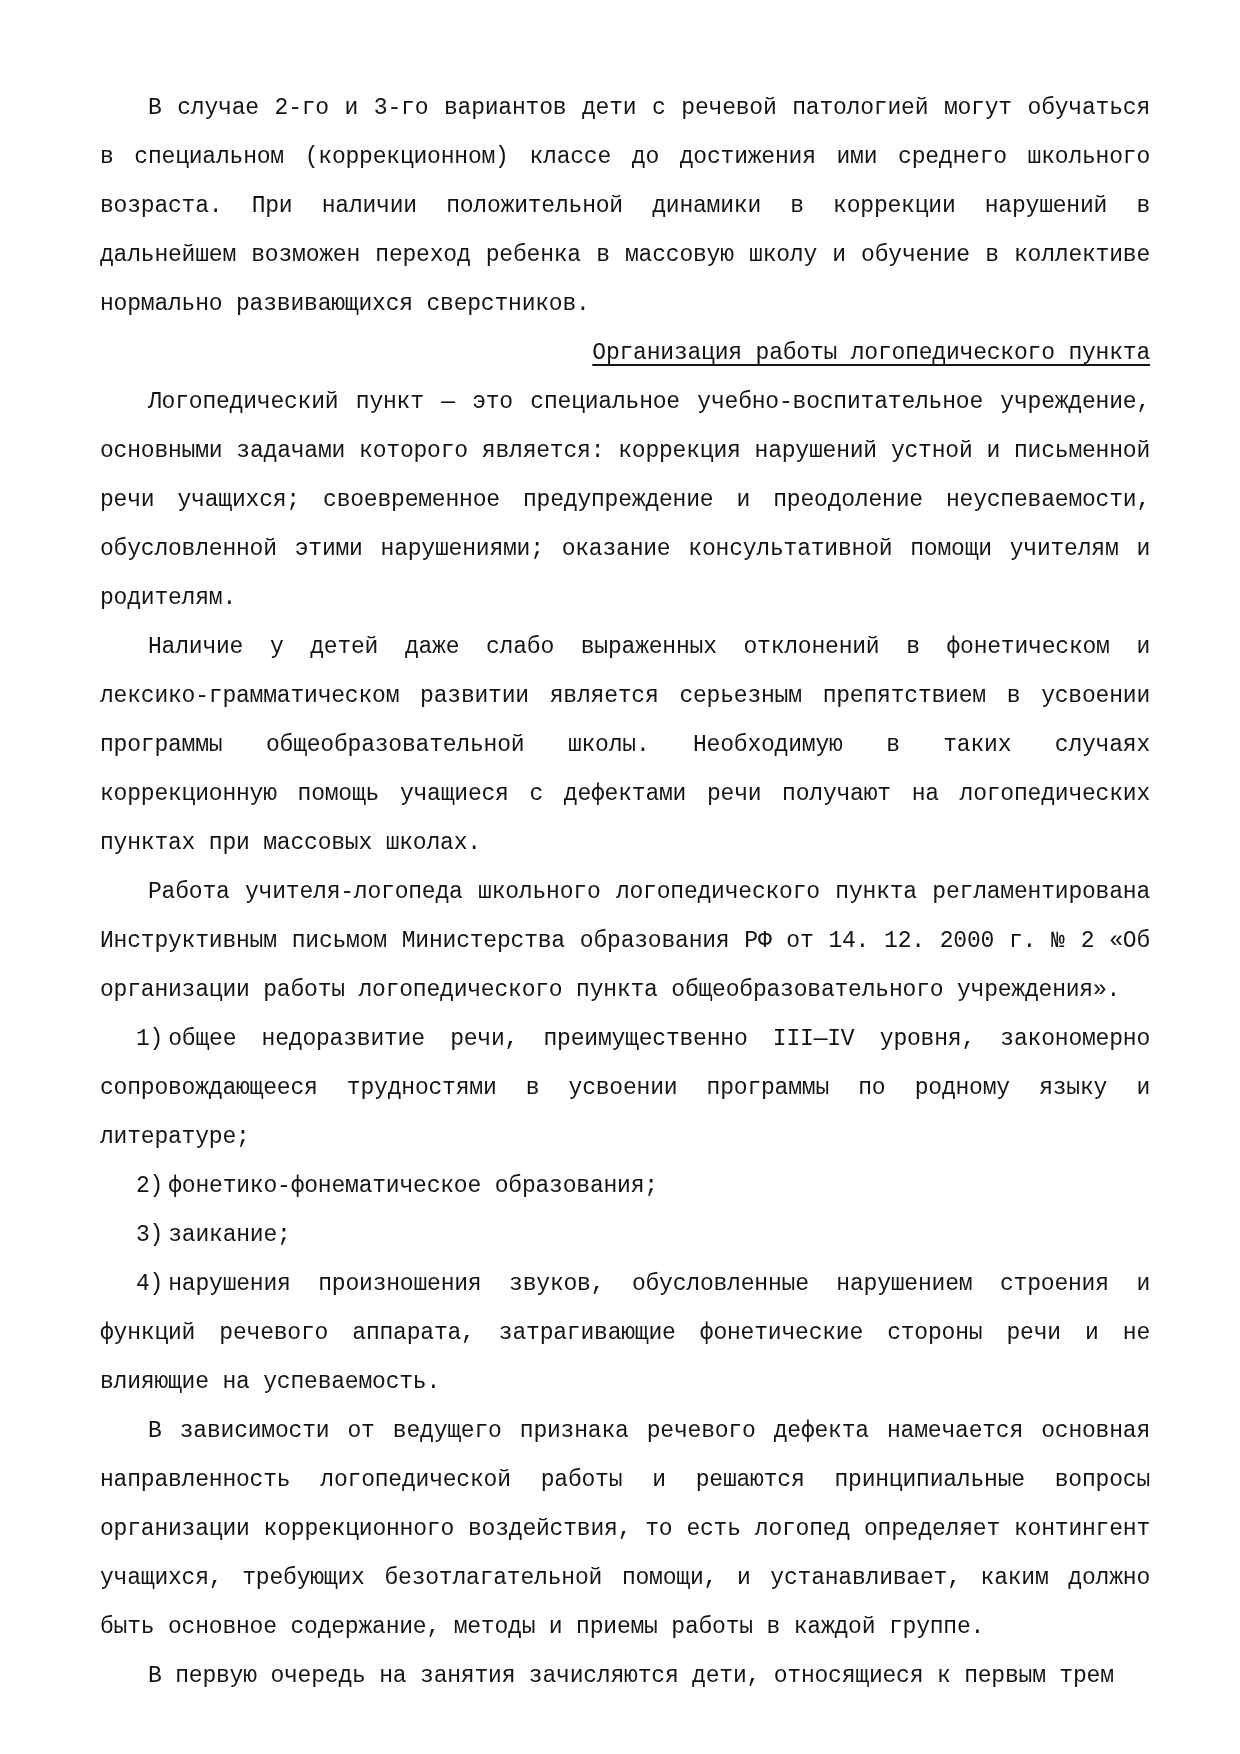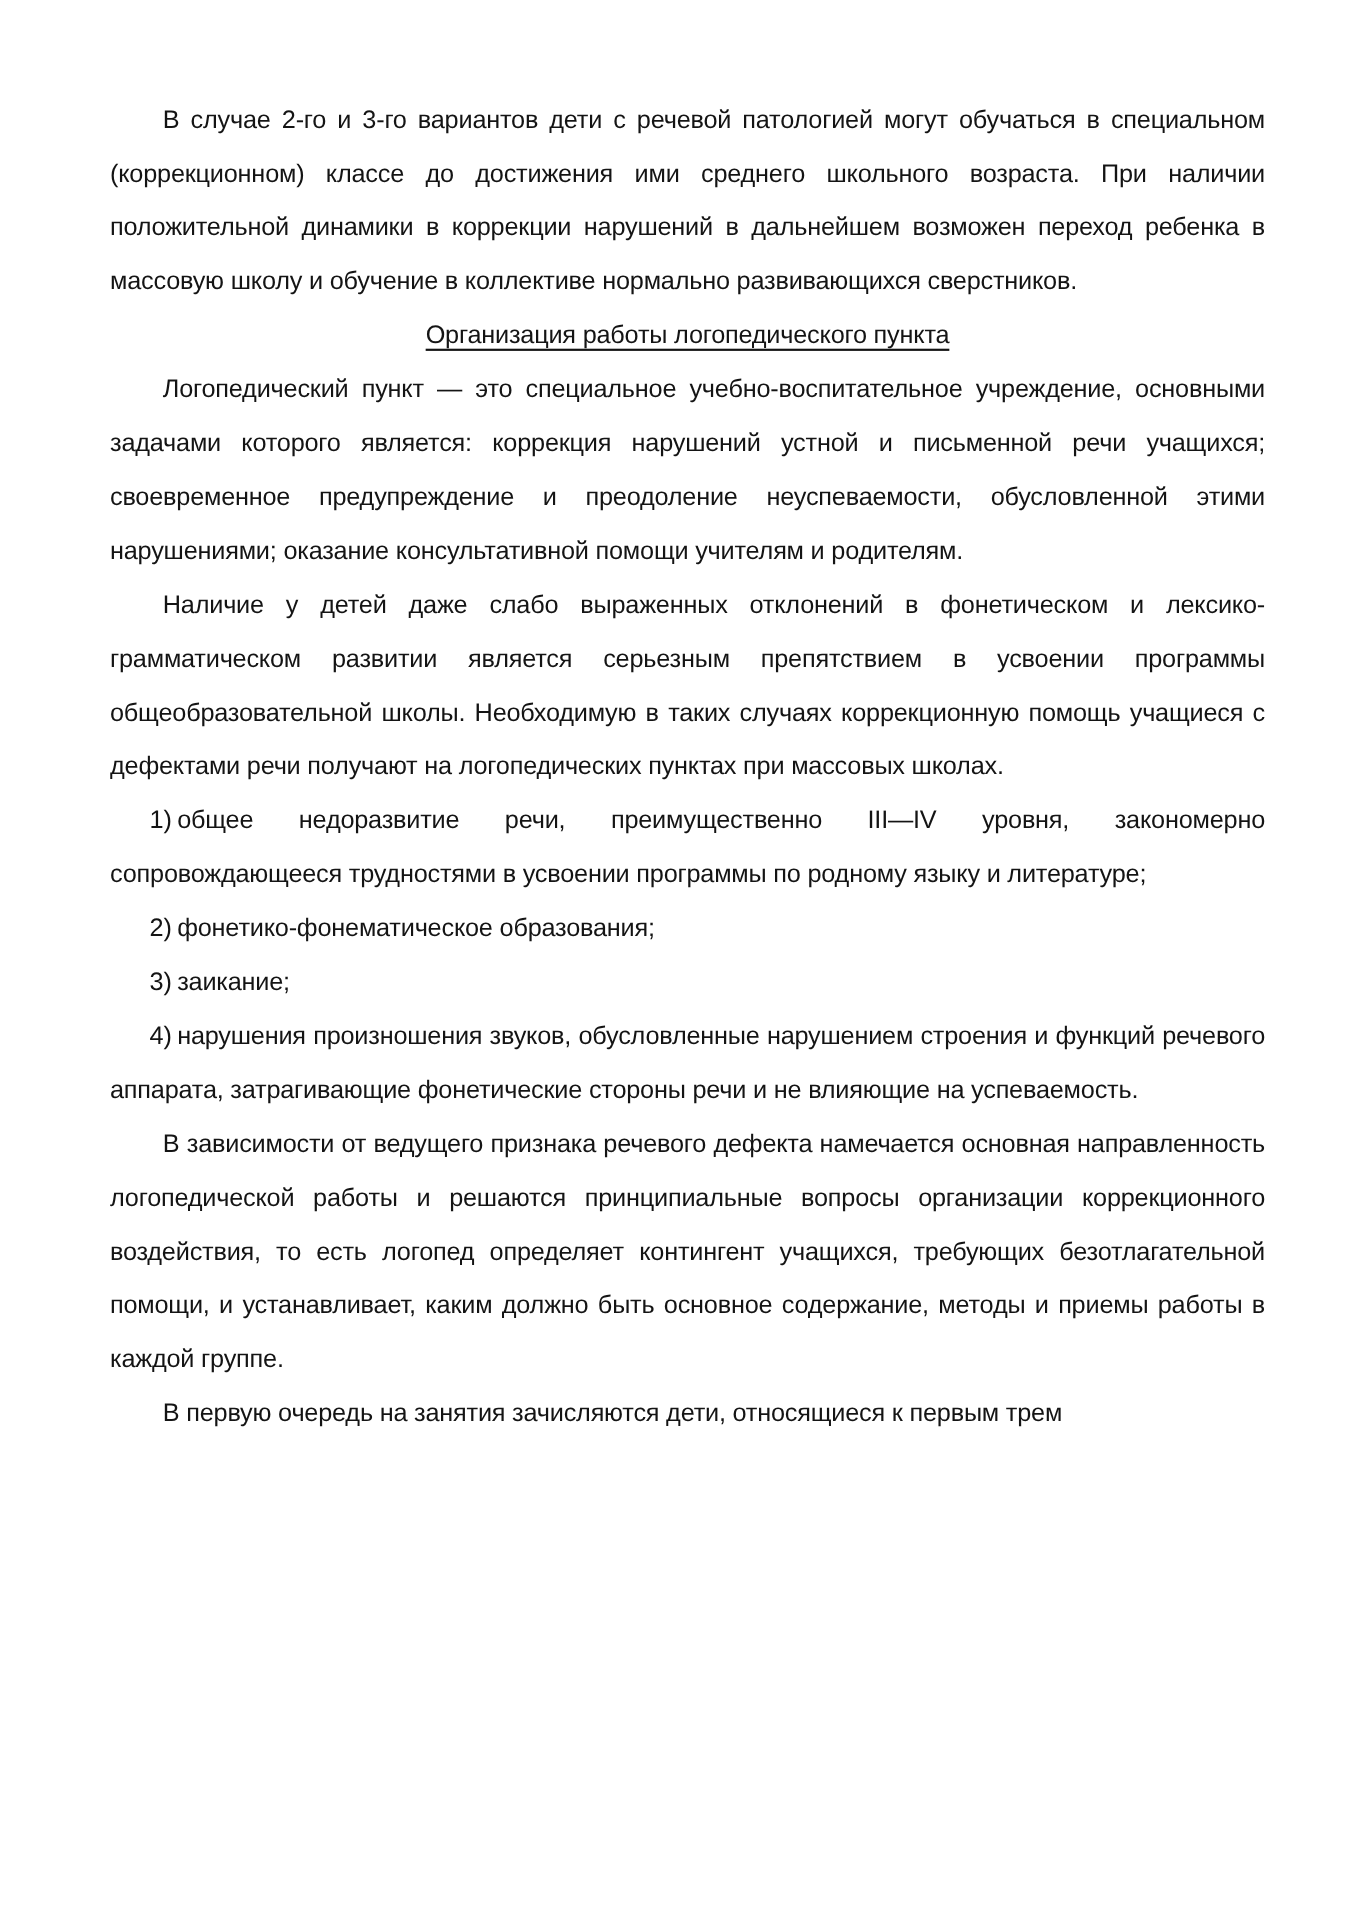--- a/index.html
+++ b/index.html
@@ -8,36 +8,36 @@
       background: #ffffff;
     }
     .page {
       position: relative;
       width: 1240px;
       height: 1754px;
       box-sizing: border-box;
       padding: 84px 90px 40px 100px;
       background: #ffffff;
       color: #141414;
-      font-family: Liberation Sans, sans-serif;
+      font-family: Liberation Mono, monospace;
       font-size: 23px;
       line-height: 49px;
       letter-spacing: -0.2px;
       overflow: hidden;
     }
     .page p {
       margin: 0;
       text-align: justify;
       text-justify: inter-word;
     }
     .para {
       text-indent: 48px;
     }
     .heading {
-      text-align: center;
+      text-align: right;
     }
     .heading .hline {
       display: block;
       text-decoration: underline;
       text-underline-offset: 5px;
       text-decoration-thickness: 2px;
     }
     .li {
       text-indent: 36px;
     }
@@ -53,20 +53,21 @@
   <p class="para">В случае 2-го и 3-го вариантов дети с речевой патологией могут обучаться в специальном (коррекционном) классе до достижения ими среднего школьного возраста. При наличии положительной динамики в коррекции нарушений в дальнейшем возможен переход ребенка в массовую школу и обучение в коллективе нормально развивающихся сверстников.</p>
 
   <div class="heading">
     <span class="hline">Организация работы логопедического пункта</span>
   </div>
 
   <p class="para">Логопедический пункт — это специальное учебно-воспитательное учреждение, основными задачами которого является: коррекция нарушений устной и письменной речи учащихся; своевременное предупреждение и преодоление неуспеваемости, обусловленной этими нарушениями; оказание консультативной помощи учителям и родителям.</p>
 
   <p class="para">Наличие у детей даже слабо выраженных отклонений в фонетическом и лексико-грамматическом развитии является серьезным препятствием в усвоении программы общеобразовательной школы. Необходимую в таких случаях коррекционную помощь учащиеся с дефектами речи получают на логопедических пунктах при массовых школах.</p>
 
+  <p class="para">Работа учителя-логопеда школьного логопедического пункта регламентирована Инструктивным письмом Министерства образования РФ от 14. 12. 2000 г. № 2 «Об организации работы логопедического пункта общеобразовательного учреждения».</p>
 
 
   <p class="li">
     <span class="num">1)</span><span>общее недоразвитие речи, преимущественно III—IV уровня, закономерно сопровождающееся трудностями в усвоении программы по родному языку и литературе;</span>
   </p>
 
   <p class="li">
     <span class="num">2)</span><span>фонетико-фонематическое образования;</span>
   </p>
 

